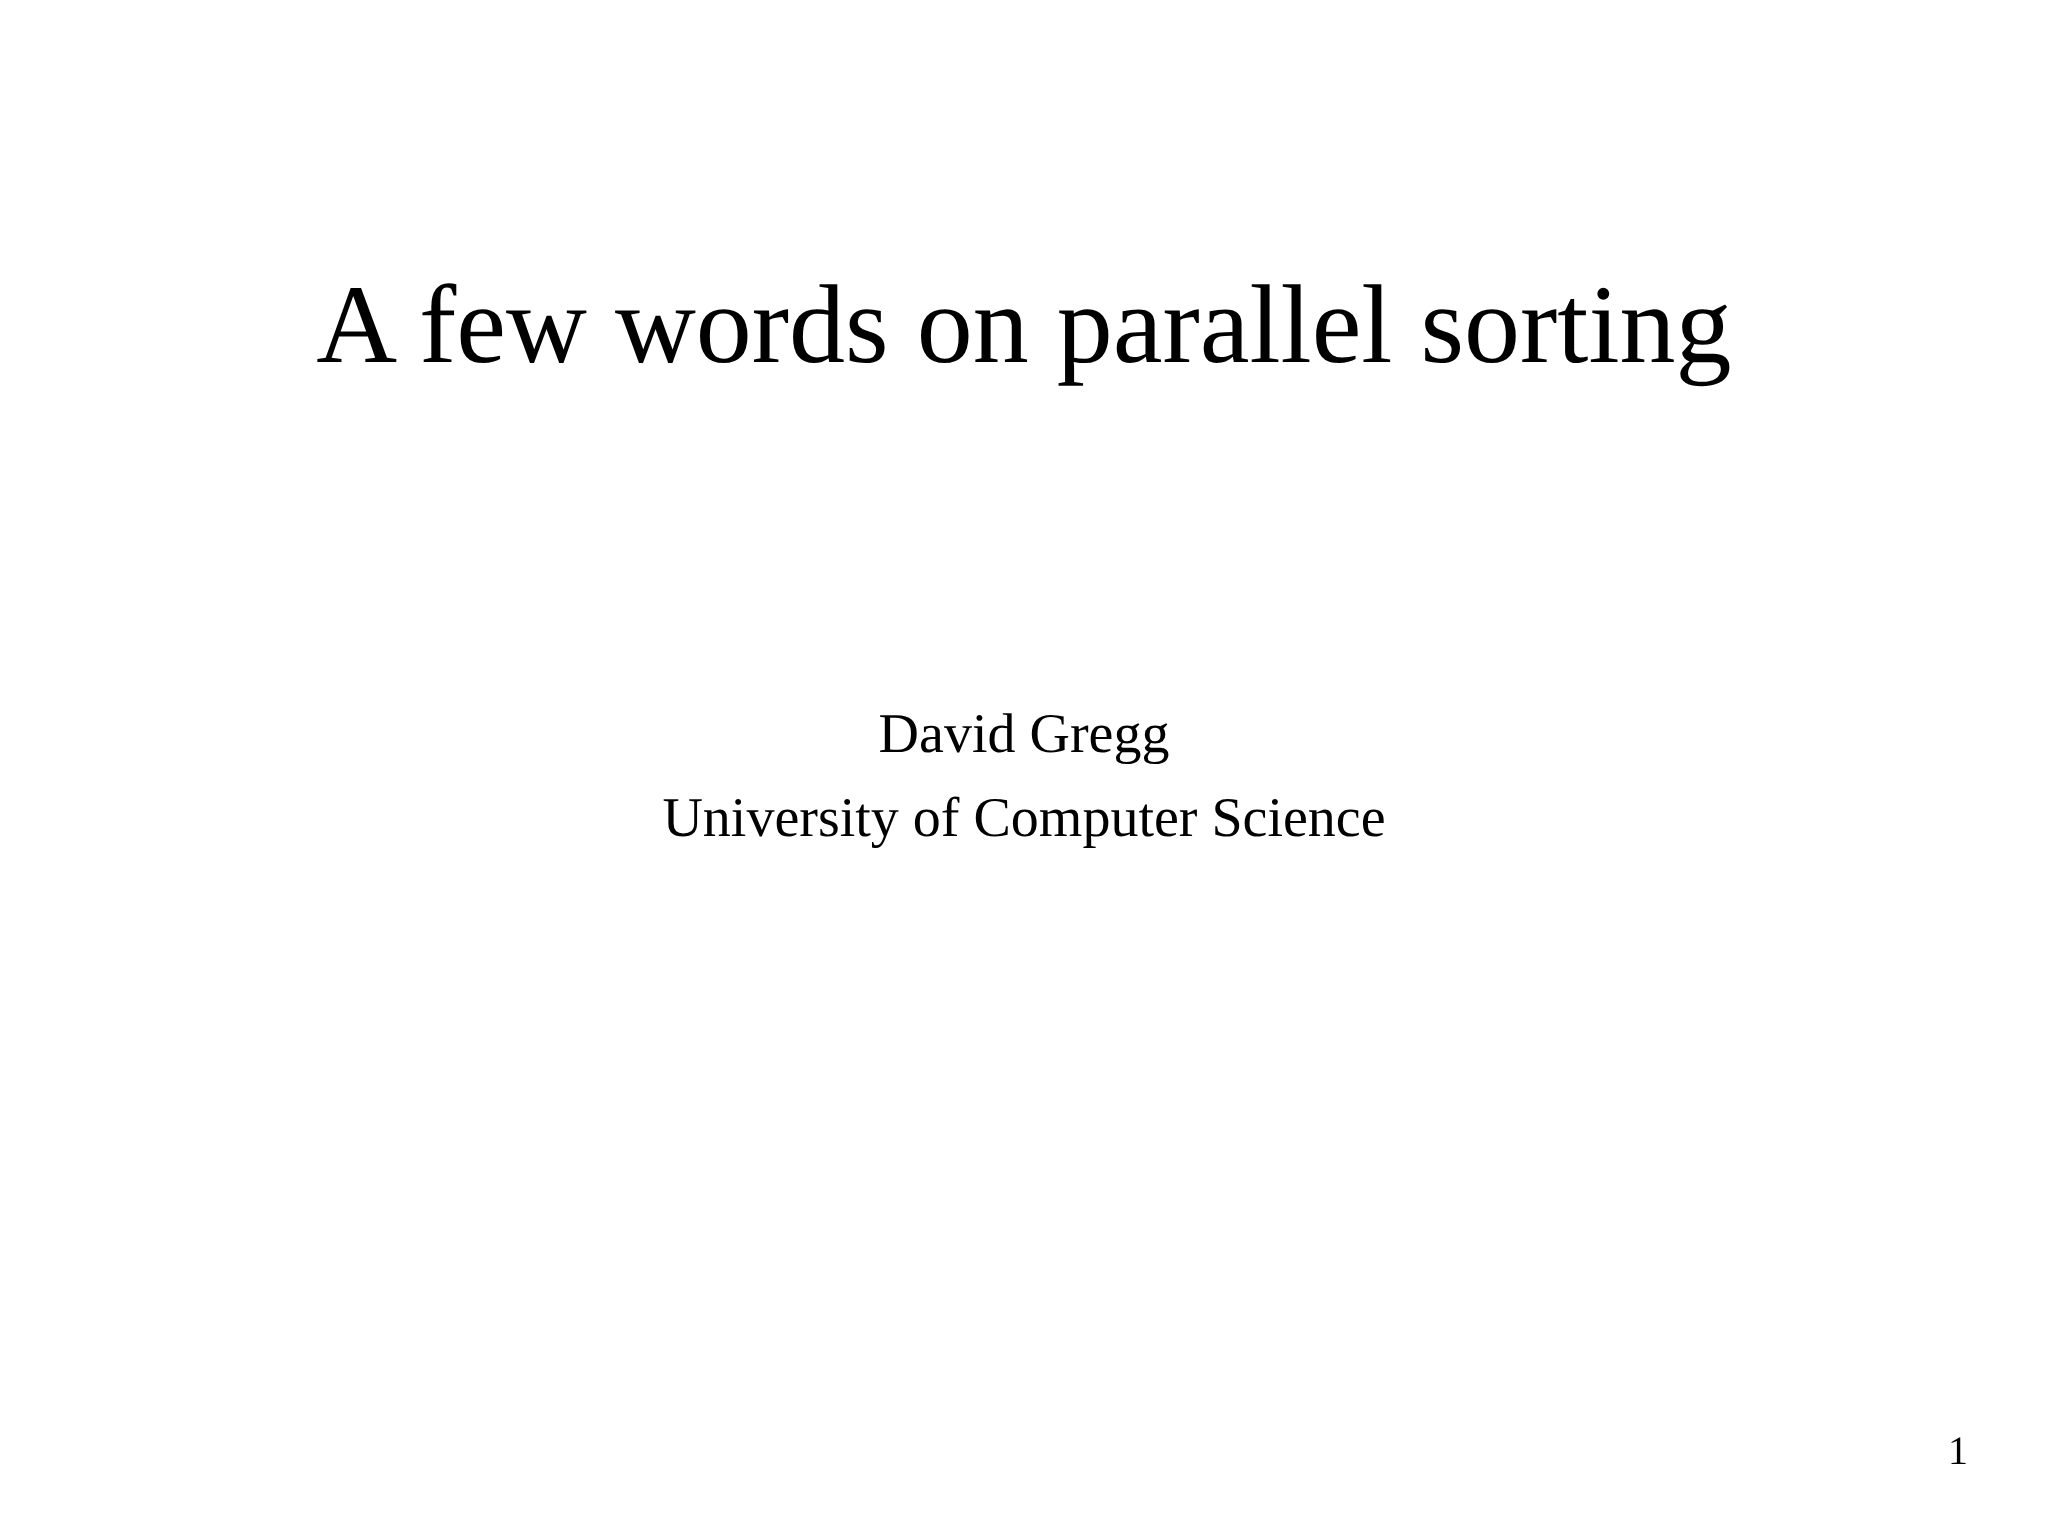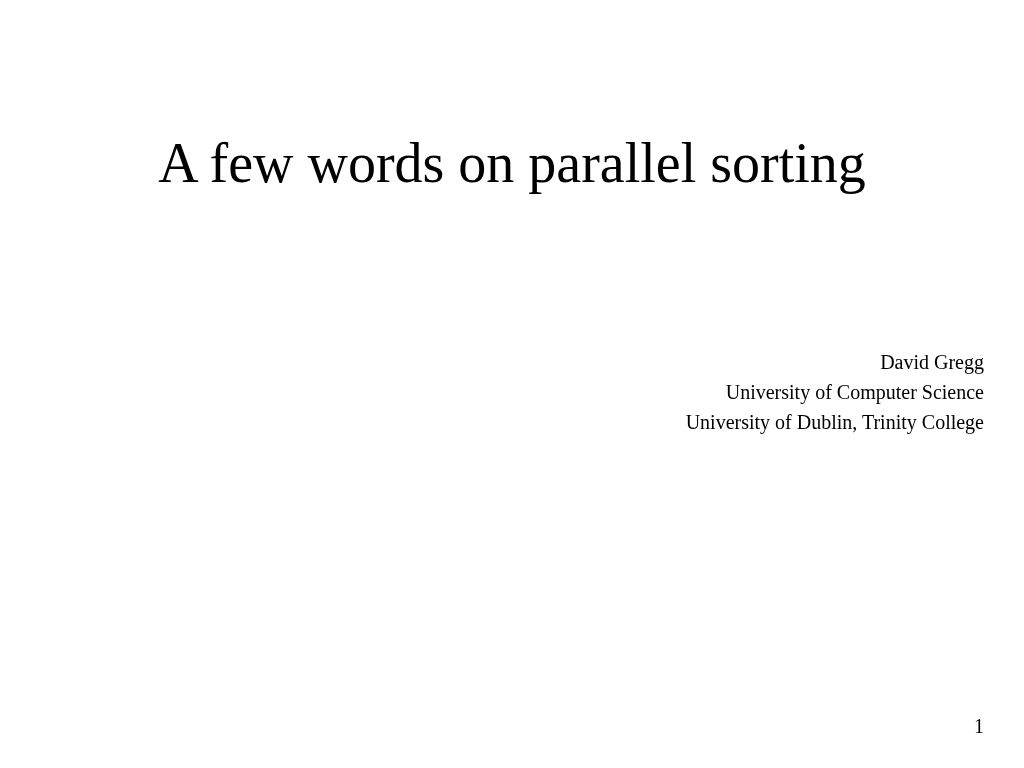--- a/index.html
+++ b/index.html
@@ -23,22 +23,22 @@
       position: relative;
     }
     .title {
       font-size: 56px;
       font-weight: normal;
       text-align: center;
       line-height: 1.2;
       margin-bottom: 150px;
     }
     .author-block {
-      text-align: right;
-      font-size: 20px;
+      text-align: center;
+      font-size: 28px;
       line-height: 1.5;
     }
     .author-line {
       display: block;
     }
     .page-number {
       position: absolute;
       bottom: 30px;
       right: 40px;
       font-size: 20px;
@@ -46,16 +46,15 @@
     }
   </style>
 </head>
 <body>
 
 <div class="slide">
   <h1 class="title">A few words on parallel sorting</h1>
   <div class="author-block">
     <span class="author-line">David Gregg</span>
     <span class="author-line">University of Computer Science</span>
-    <span class="author-line">University of Dublin, Trinity College</span>
   </div>
   <div class="page-number">1</div>
 </div>
 
 </body></html>

